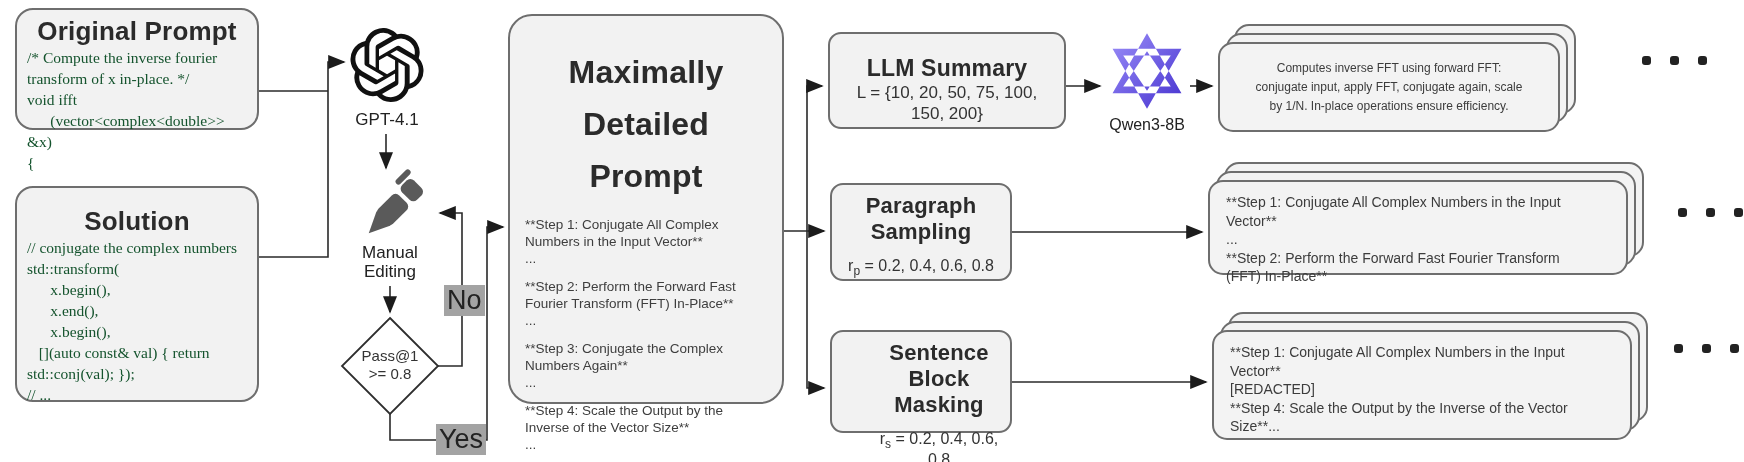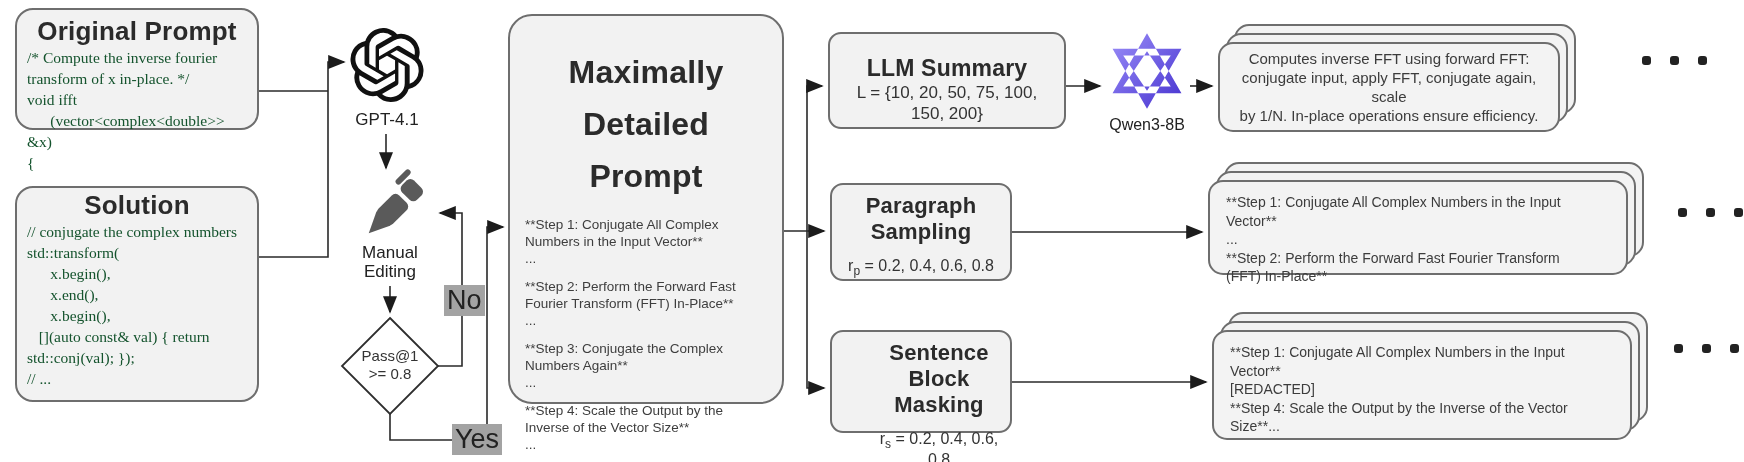--- a/index.html
+++ b/index.html
@@ -16,21 +16,21 @@
   .pre{white-space:pre-line;}
   .lbl{position:absolute;text-align:center;color:#222;}
   .lbl-bg{background:#a3a3a3;}
   .mdp-body{padding:14px 15px 0 15px;font-size:13.5px;line-height:17px;color:#3e3e3e;text-align:left;}
   .mdp-block{margin-bottom:11px;}
   .param-line{font-size:16px;color:#333;text-align:center;margin-top:12px;}
   .param-line sub{font-size:12px;}
   .stack{position:absolute;}
   .stack .card{position:absolute;background:#f3f3f3;border:2px solid #6e6e6e;border-radius:15px;box-sizing:border-box;}
   .card-text-center{display:flex;align-items:center;justify-content:center;text-align:center;
-                    font-size:15px;line-height:19px;color:#3c3c3c;padding:0 12px;}
+                    font-size:12px;line-height:19px;color:#3c3c3c;padding:0 12px;}
   .card-text-left{font-size:14px;line-height:18.5px;color:#3c3c3c;text-align:left;padding:11px 16px;box-sizing:border-box;}
   .dots{position:absolute;display:flex;gap:19px;}
   .dots span{width:9px;height:9px;background:#222;border-radius:3px;display:block;}
 </style>
 </head>
 <body>
 
 <div class="canvas">
 
   <svg class="layer" width="1744" height="462" viewBox="0 0 1744 462">
@@ -59,21 +59,21 @@
 
   <div class="box round-md" style="left:15px;top:8px;width:244px;height:122px;padding-top:6px;">
     <div class="box-title" style="font-size:26px;">Original Prompt</div>
     <div class="code">/* Compute the inverse fourier
 transform of x in-place. */
 void ifft
       (vector&lt;complex&lt;double&gt;&gt; &amp;x)
 {</div>
   </div>
 
-  <div class="box round-md" style="left:15px;top:186px;width:244px;height:216px;padding-top:2px;">
+  <div class="box round-md" style="left:15px;top:186px;width:244px;height:216px;padding-top:18px;">
     <div class="box-title" style="font-size:26px;">Solution</div>
     <div class="code">// conjugate the complex numbers
 std::transform(
       x.begin(),
       x.end(),
       x.begin(),
    [](auto const&amp; val) { return
 std::conj(val); });
 // ...</div>
   </div>
@@ -95,21 +95,21 @@
       </g>
     </svg>
   </div>
   <div class="lbl pre" style="left:340px;top:243px;width:100px;font-size:17px;line-height:19px;">Manual
 Editing</div>
 
   <div class="lbl pre" style="left:348px;top:347px;width:84px;font-size:15px;line-height:18px;color:#333;">Pass@1
 &gt;= 0.8</div>
 
   <div class="lbl lbl-bg" style="left:444px;top:285px;font-size:27px;padding:0 3px;">No</div>
-  <div class="lbl lbl-bg" style="left:452px;top:424px;font-size:27px;padding:0 3px;">Yes</div>
+  <div class="lbl lbl-bg" style="left:436px;top:424px;font-size:27px;padding:0 3px;">Yes</div>
 
   <div class="box round-lg" style="left:508px;top:14px;width:276px;height:390px;padding-top:14px;">
     <div class="box-title pre" style="font-size:32px;line-height:52px;margin-top:16px;">Maximally
 Detailed
 Prompt</div>
     <div class="mdp-body">
       <div class="mdp-block">
         <div>**Step 1: Conjugate All Complex Numbers in the Input Vector**</div>
         <div>...</div>
       </div>

